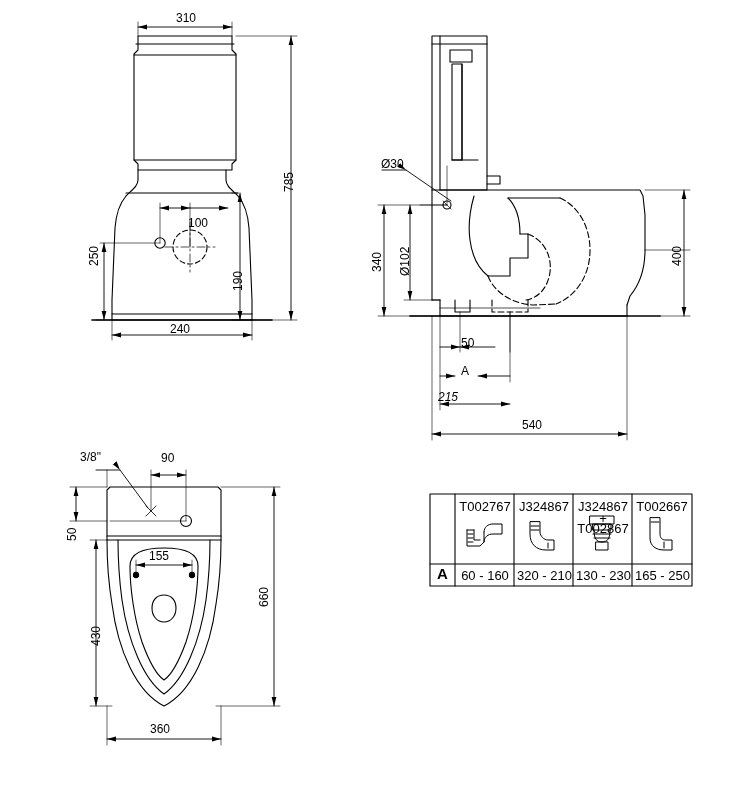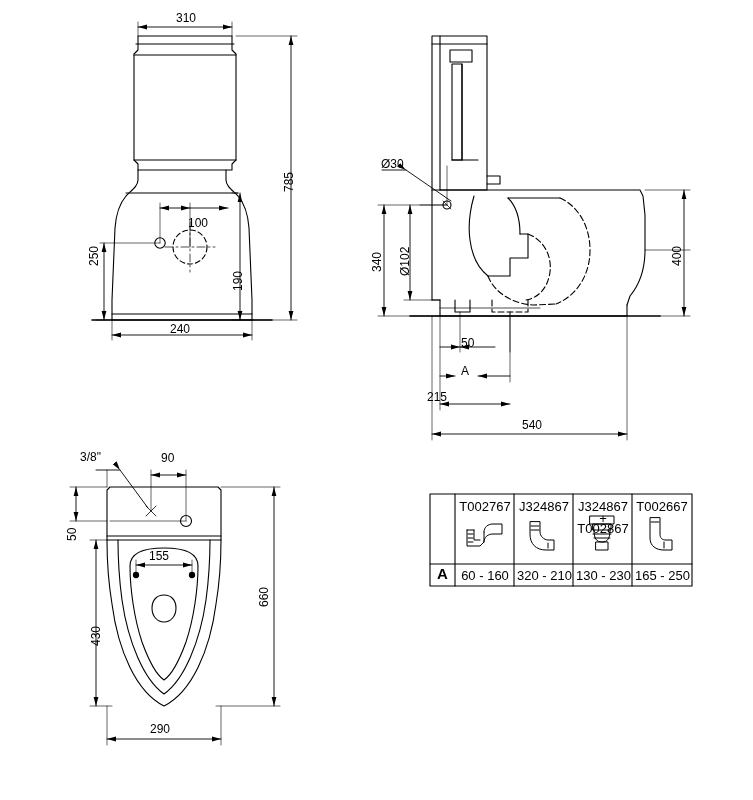--- a/index.html
+++ b/index.html
@@ -312,30 +312,30 @@
   <div class="dimtext vert" style="left:88px; top:266px; transform: rotate(-90deg);">250</div>
   <div class="dimtext vert" style="left:232px; top:291px; transform: rotate(-90deg);">190</div>
   <div class="dimtext" style="left:170px; top:323px;text-align:center;">240</div>
 
   <div class="dimtext" style="left:381px; top:158px;">Ø30</div>
   <div class="dimtext vert" style="left:671px; top:266px; transform: rotate(-90deg);">400</div>
   <div class="dimtext vert" style="left:371px; top:272px; transform: rotate(-90deg);">340</div>
   <div class="dimtext vert" style="left:399px; top:276px; transform: rotate(-90deg);">Ø102</div>
   <div class="dimtext" style="left:461px; top:337px;">50</div>
   <div class="dimtext" style="left:461px; top:365px;">A</div>
-  <div class="dimtext" style="left:427px; top:391px;">215</div>
+  <div class="dimtext" style="left:438px; top:391px;font-style:italic;">215</div>
   <div class="dimtext" style="left:510px; top:419px;padding-left:12px;">540</div>
 
   <div class="dimtext" style="left:80px; top:451px;">3/8"</div>
   <div class="dimtext" style="left:161px; top:452px;">90</div>
   <div class="dimtext vert" style="left:66px; top:541px; transform: rotate(-90deg);">50</div>
   <div class="dimtext" style="left:149px; top:550px;">155</div>
   <div class="dimtext vert" style="left:258px; top:607px; transform: rotate(-90deg);">660</div>
   <div class="dimtext vert" style="left:90px; top:646px; transform: rotate(-90deg);">430</div>
-  <div class="dimtext" style="left:150px; top:723px;">290</div>
+  <div class="dimtext" style="left:150px; top:723px;">360</div>
 
   <div class="tbl-letter" style="left:437px; top:565px;">A</div>
 
   <div class="tbl-text" style="left:458px; top:500px; width:54px;">T002767</div>
   <div class="tbl-text" style="left:517px; top:500px; width:54px;">J324867</div>
   <div class="tbl-text" style="left:576px; top:500px; width:54px;">J324867</div>
   <div class="tbl-text" style="left:576px; top:512px; width:54px;">+</div>
   <div class="tbl-text" style="left:576px; top:522px; width:54px;">T002867</div>
   <div class="tbl-text" style="left:635px; top:500px; width:54px;">T002667</div>
 

